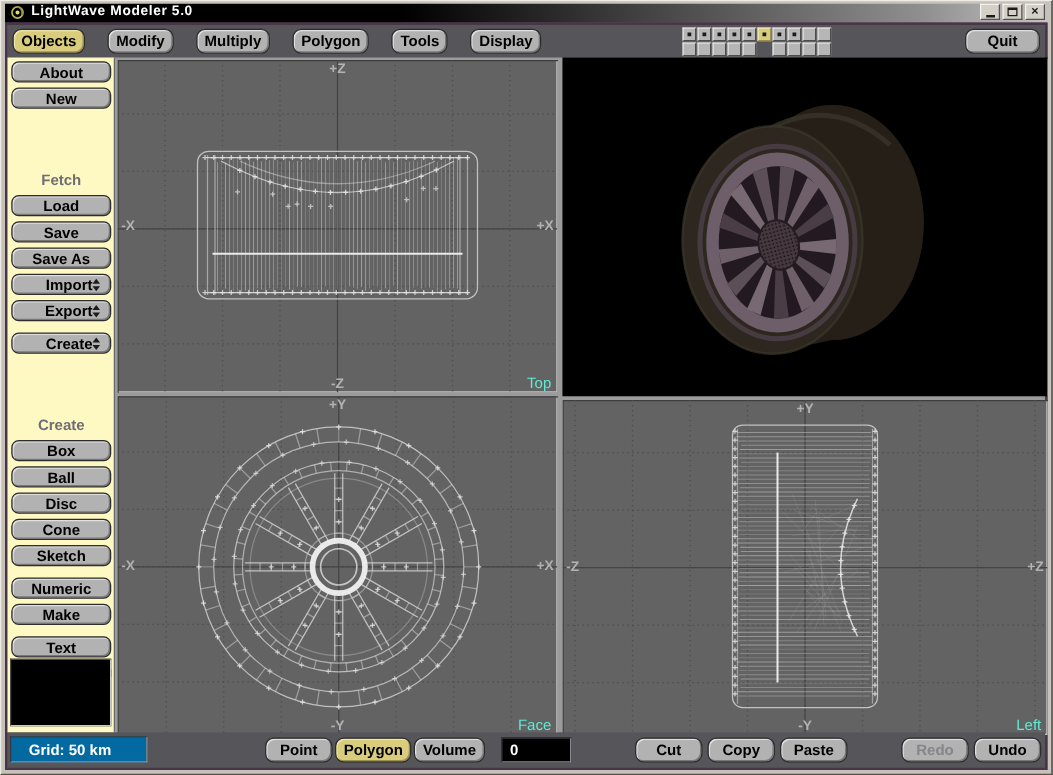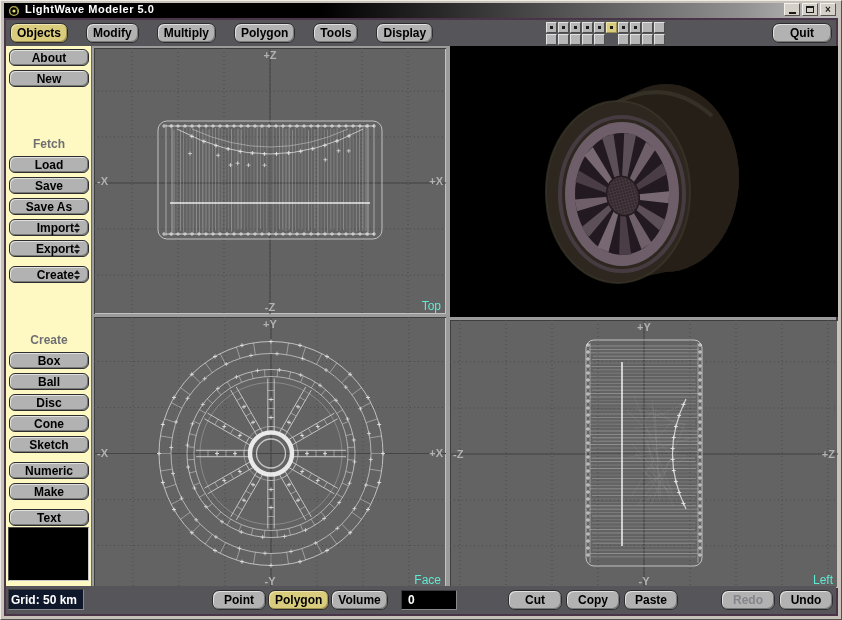--- a/index.html
+++ b/index.html
@@ -94,22 +94,22 @@
   .vp-left{left:358px;top:274px;width:388px;height:268px;}
   .ax{position:absolute;color:#b2b2b2;font-size:11px;font-weight:bold;pointer-events:none;}
   .ax-t{top:1px;left:50%;transform:translateX(-50%);}
   .ax-b{bottom:1px;left:50%;transform:translateX(-50%);}
   .ax-l{left:3px;top:50%;transform:translateY(-50%);}
   .ax-r{right:3px;top:50%;transform:translateY(-50%);}
   .vp-name{position:absolute;right:5px;bottom:1px;color:#5eead4;font-size:12px;font-weight:normal;pointer-events:none;}
   
   .statusbar{position:relative;height:28px;flex:0 0 auto;background:#55555a;}
   .grid-display{
-    position:absolute;left:2px;top:3px;width:76px;height:21px;background:#0f172a;color:#fff;
-    font-weight:bold;font-size:12px;display:flex;align-items:center;padding-left:2px;
+    position:absolute;left:2px;top:3px;width:110px;height:21px;background:#0369a1;color:#fff;
+    font-weight:bold;font-size:12px;display:flex;align-items:center;padding-left:14px;
     border:1px solid;border-color:#3a3a3e #8a8a8e #8a8a8e #3a3a3e;
   }
   .mode-group{position:absolute;left:206px;top:4px;display:flex;gap:2px;}
   .count-field{
     position:absolute;left:395px;top:4px;width:56px;height:20px;background:#000;color:#fff;
     font-weight:bold;font-size:12px;display:flex;align-items:center;padding-left:6px;
     border:1px solid;border-color:#3a3a3e #8a8a8e #8a8a8e #3a3a3e;
   }
   .action-group{position:absolute;right:3px;top:4px;display:flex;gap:4px;}
   .mode-group .btn,.action-group .btn{min-width:54px;}

